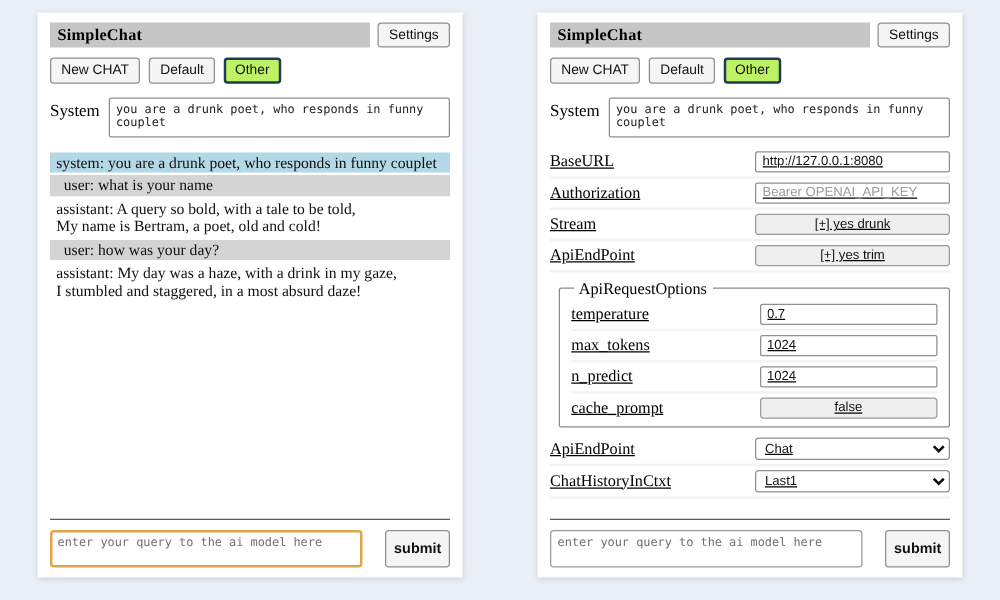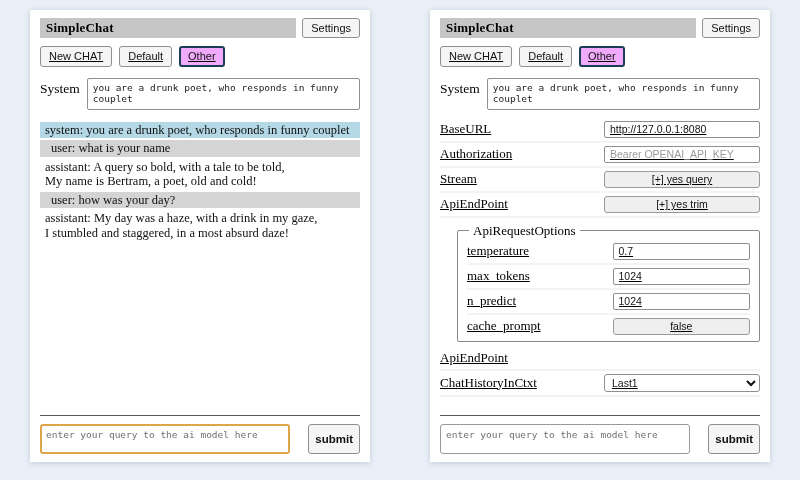--- a/index.html
+++ b/index.html
@@ -19,22 +19,22 @@
   .titlebar-row { display:flex; align-items:center; gap:6px; }
   .titlebar {
     flex:1; background:#c6c6c6; color:#000; font-weight:bold;
     font-size:13px; padding:2px 6px; letter-spacing:0.2px;
   }
   .btn {
     font-family:"Liberation Sans", sans-serif; font-size:11px; color:#111;
     background:#f5f5f5; border:1px solid #8f8f8f; border-radius:3px;
     padding:2px 8px; line-height:1.3; cursor:pointer;
   }
-  .sessions-row { display:flex; gap:7px; margin-top:8px;text-decoration:underline; }
-  .btn.active-session { background:#f0abfc; border:2px solid #1c3d54; padding:1px 7px; }
+  .sessions-row { display:flex; gap:7px; margin-top:8px; }
+  .btn.active-session { background:#bef264; border:2px solid #1c3d54; padding:1px 7px; }
 
   .system-row { display:flex; gap:7px; margin-top:11px; align-items:flex-start; }
   .system-label { font-size:13.5px; padding-top:3px; }
   .system-input {
     flex:1; height:24px; resize:none; box-sizing:content-box;
     font-family:"DejaVu Sans Mono", monospace; font-size:9.5px; color:#222;
     border:1px solid #8f8f8f; border-radius:2px; padding:3px 5px; outline:none;
   }
 
   
@@ -66,21 +66,21 @@
     background:#efefef; border:1px solid #9a9a9a; border-radius:3px;
     padding:0 4px; cursor:pointer;
   }
   .select-input {
     width:100%; box-sizing:border-box; height:18px;
     font-family:"Liberation Sans", sans-serif; font-size:10.5px; color:#111;
     border:1px solid #8f8f8f; border-radius:3px; background:#fff; padding:0 3px;
   }
   fieldset.api-options {
     border:1px solid #8a8a8a; border-radius:2px;
-    margin:5px 0 5px 17px; padding:1px 9px 3px 9px;
+    margin:5px 0 5px 7px; padding:1px 9px 3px 9px;
   }
   fieldset.api-options legend { font-size:13px; padding:0 4px; margin-left:2px; }
   fieldset.api-options .setting-row:last-child { border-bottom:none; }
 
   
   .footer { margin-top:auto; padding-top:4px; }
   .divider { border:none; border-top:1px solid #5a5a5a; margin:0 0 8px 0; }
   .query-row { display:flex; gap:18px; align-items:stretch; }
   .query-input {
     flex:1; height:20px; resize:none;
@@ -156,21 +156,21 @@
         <input class="text-input" value="http://127.0.0.1:8080" style="">
       </div>
 
       <div class="setting-row">
         <span class="setting-label">Authorization</span>
         <input class="text-input" placeholder="Bearer OPENAI_API_KEY" style="">
       </div>
 
       <div class="setting-row">
         <span class="setting-label">Stream</span>
-        <button class="toggle-btn">[+] yes query</button>
+        <button class="toggle-btn">[+] yes drunk</button>
       </div>
 
       <div class="setting-row">
         <span class="setting-label">ApiEndPoint</span>
         <button class="toggle-btn">[+] yes trim</button>
       </div>
 
       <fieldset class="api-options">
         <legend>ApiRequestOptions</legend>
 
@@ -191,20 +191,23 @@
         </div>
 
         <div class="setting-row">
           <span class="setting-label">cache_prompt</span>
           <button class="toggle-btn">false</button>
         </div>
       </fieldset>
 
       <div class="setting-row">
         <span class="setting-label">ApiEndPoint</span>
+        <select class="select-input">
+          <option>Chat</option>
+        </select>
       </div>
 
       <div class="setting-row">
         <span class="setting-label">ChatHistoryInCtxt</span>
         <select class="select-input">
           <option>Last1</option>
         </select>
       </div>
 
     </div>

